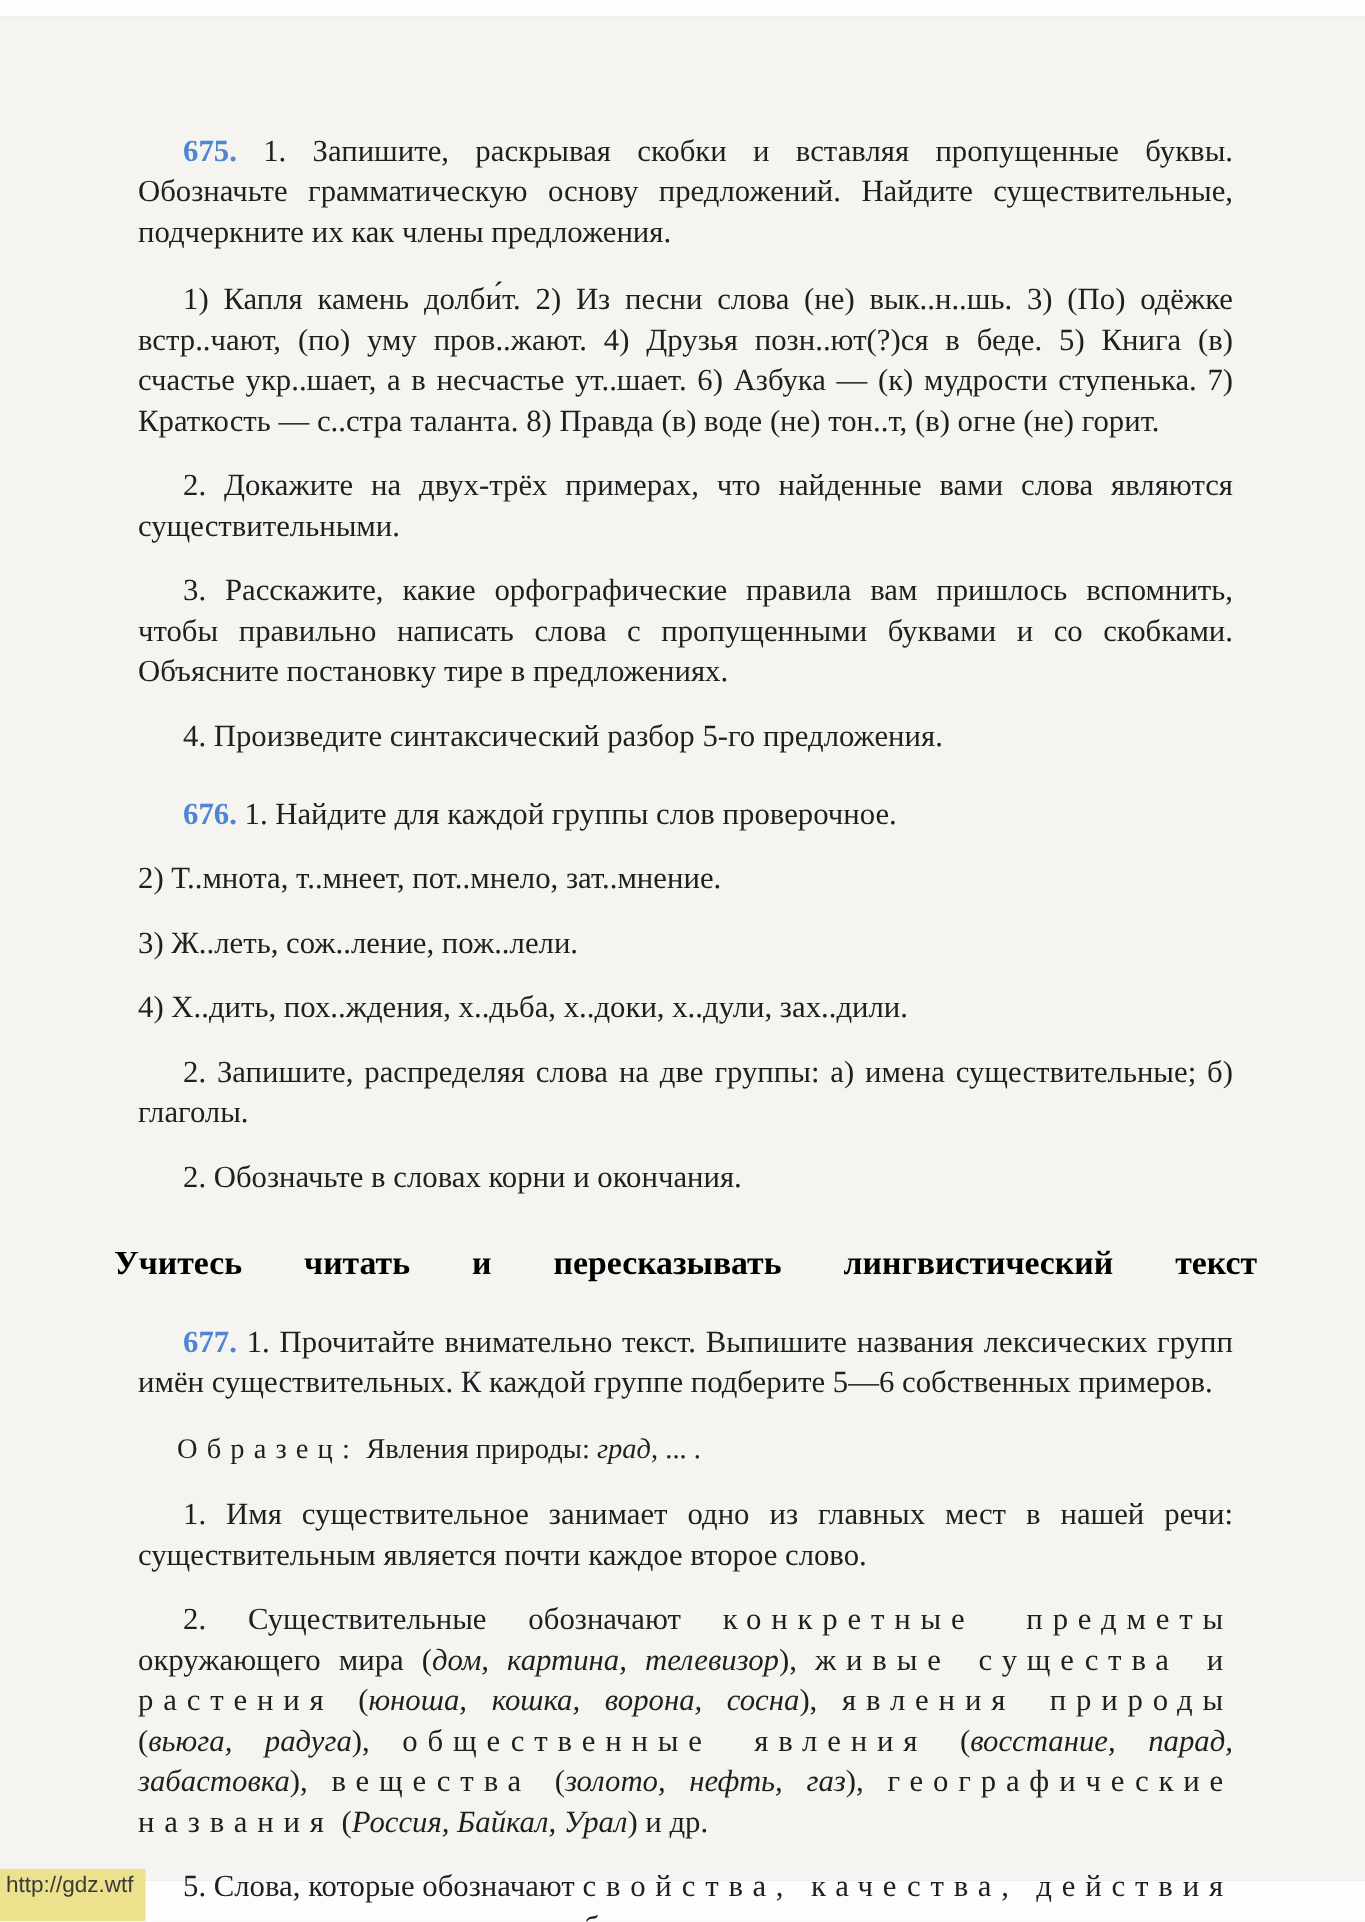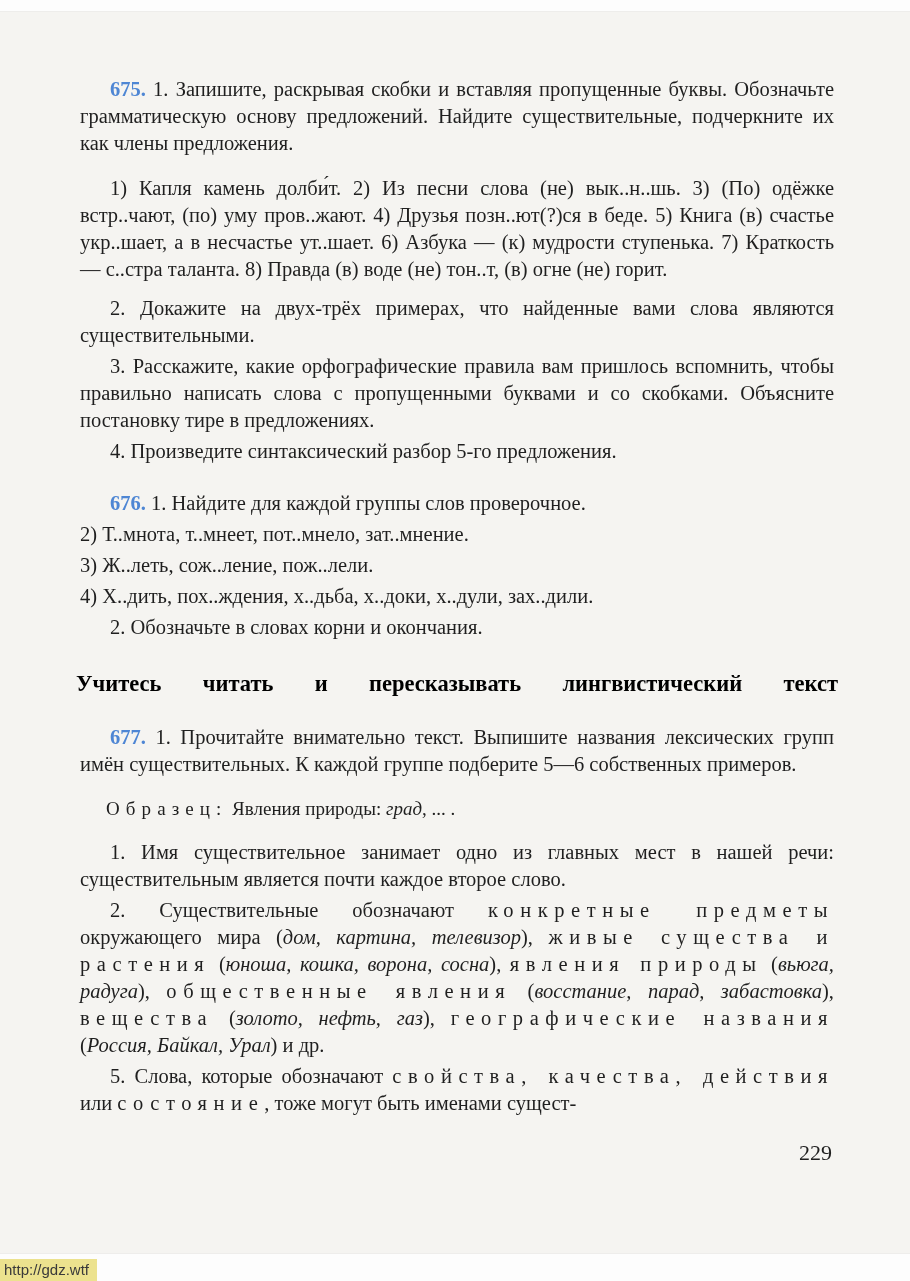--- a/index.html
+++ b/index.html
@@ -21,21 +21,21 @@
     position: absolute; bottom: 0; left: 0; right: 0;
     height: 27px; background: #fdfdfd;
     border-top: 1px solid #eeedeb;
   }
   .content {
     position: absolute;
     left: 76px; top: 72px;
     width: 762px;
   }
   .para {
-    margin: 4px;
+    margin: 16px;
     font-size: 20.5px;
     line-height: 27px;
     text-align: justify;
     text-align-last: left;
   }
   .indent { text-indent: 30px; }
   .gap-sm { margin-top: 12px; }
   .gap-md { margin-top: 18px; }
   .gap-lg { margin-top: 25px; }
   .run-num { font-weight: bold; }
@@ -62,41 +62,42 @@
     padding-right: 2px;
   }
   .watermark {
     position: absolute;
     left: 0; bottom: 0;
     z-index: 5;
     font-family: "Liberation Sans", "DejaVu Sans", sans-serif;
     font-size: 15px;
     line-height: 21px;
     color: #3a3a3a;
-    padding: 0 8px 1px 4px;
+    padding: 0 8px 14px 4px;
   }
 </style>
 </head>
 <body>
 
 <div class="scan" style="background: rgb(245, 244, 241); color: rgb(31, 31, 31);">
   <div class="scan-edge-top"></div>
   <div class="scan-edge-bottom"></div>
 
   <div class="content">
     <p class="para indent"><span class="run-num" style="color: rgb(78, 134, 212);">675.</span><span class="run-plain"> 1. Запишите, раскрывая скобки и вставляя пропущенные буквы. Обозначьте грамматическую основу предложений. Найдите существительные, подчеркните их как члены предложения.</span></p>
     <p class="para indent gap-md"><span class="run-plain">1) Капля камень долби́т. 2) Из песни слова (не) вык..н..шь. 3) (По) одёжке встр..чают, (по) уму пров..жают. 4) Друзья позн..ют(?)ся в беде. 5) Книга (в) счастье укр..шает, а в несчастье ут..шает. 6) Азбука — (к) мудрости ступенька. 7) Краткость — с..стра таланта. 8) Правда (в) воде (не) тон..т, (в) огне (не) горит.</span></p>
     <p class="para indent gap-sm"><span class="run-plain">2. Докажите на двух-трёх примерах, что найденные вами слова являются существительными.</span></p>
     <p class="para indent"><span class="run-plain">3. Расскажите, какие орфографические правила вам пришлось вспомнить, чтобы правильно написать слова с пропущенными буквами и со скобками. Объясните постановку тире в предложениях.</span></p>
     <p class="para indent"><span class="run-plain">4. Произведите синтаксический разбор 5-го предложения.</span></p>
 
     <p class="para indent gap-lg"><span class="run-num" style="color: rgb(78, 134, 212);">676.</span><span class="run-plain"> 1. Найдите для каждой группы слов проверочное.</span></p>
     <p class="para"><span class="run-plain">2) Т..мнота, т..мнеет, пот..мнело, зат..мнение.</span></p>
     <p class="para"><span class="run-plain">3) Ж..леть, сож..ление, пож..лели.</span></p>
     <p class="para"><span class="run-plain">4) Х..дить, пох..ждения, х..дьба, х..доки, х..дули, зах..дили.</span></p>
+    <p class="para indent gap-sm"><span class="run-plain">2. Запишите, распределяя слова на две группы: а) имена существительные; б) глаголы.</span></p>
     <p class="para indent"><span class="run-plain">2. Обозначьте в словах корни и окончания.</span></p>
 
     <h2 class="section-heading" style="color: #000000;">Учитесь читать и пересказывать лингвистический текст</h2>
 
     <p class="para indent gap-lg"><span class="run-num" style="color: rgb(78, 134, 212);">677.</span><span class="run-plain"> 1. Прочитайте внимательно текст. Выпишите названия лексических групп имён существительных. К каждой группе подберите 5—6 собственных примеров.</span></p>
     <p class="para sample gap-md"><span class="run-spaced">Образец:</span><span class="run-plain">  Явления природы: </span><span class="run-italic">град</span><span class="run-plain">, ... .</span></p>
     <p class="para indent gap-md"><span class="run-plain">1. Имя существительное занимает одно из главных мест в нашей речи: существительным является почти каждое второе слово.</span></p>
     <p class="para indent"><span class="run-plain">2. Существительные обозначают </span><span class="run-spaced">конкретные предметы</span><span class="run-plain"> окружающего мира (</span><span class="run-italic">дом, картина, телевизор</span><span class="run-plain">), </span><span class="run-spaced">живые существа и растения</span><span class="run-plain"> (</span><span class="run-italic">юноша, кошка, ворона, сосна</span><span class="run-plain">), </span><span class="run-spaced">явления природы</span><span class="run-plain"> (</span><span class="run-italic">вьюга, радуга</span><span class="run-plain">), </span><span class="run-spaced">общественные явления</span><span class="run-plain"> (</span><span class="run-italic">восстание, парад, забастовка</span><span class="run-plain">), </span><span class="run-spaced">вещества</span><span class="run-plain"> (</span><span class="run-italic">золото, нефть, газ</span><span class="run-plain">), </span><span class="run-spaced">географические названия</span><span class="run-plain"> (</span><span class="run-italic">Россия, Байкал, Урал</span><span class="run-plain">) и др.</span></p>
     <p class="para indent"><span class="run-plain">5. Слова, которые обозначают </span><span class="run-spaced">свойства, качества, действия</span><span class="run-plain"> или </span><span class="run-spaced">состояние</span><span class="run-plain">, тоже могут быть именами сущест-</span></p>
 

